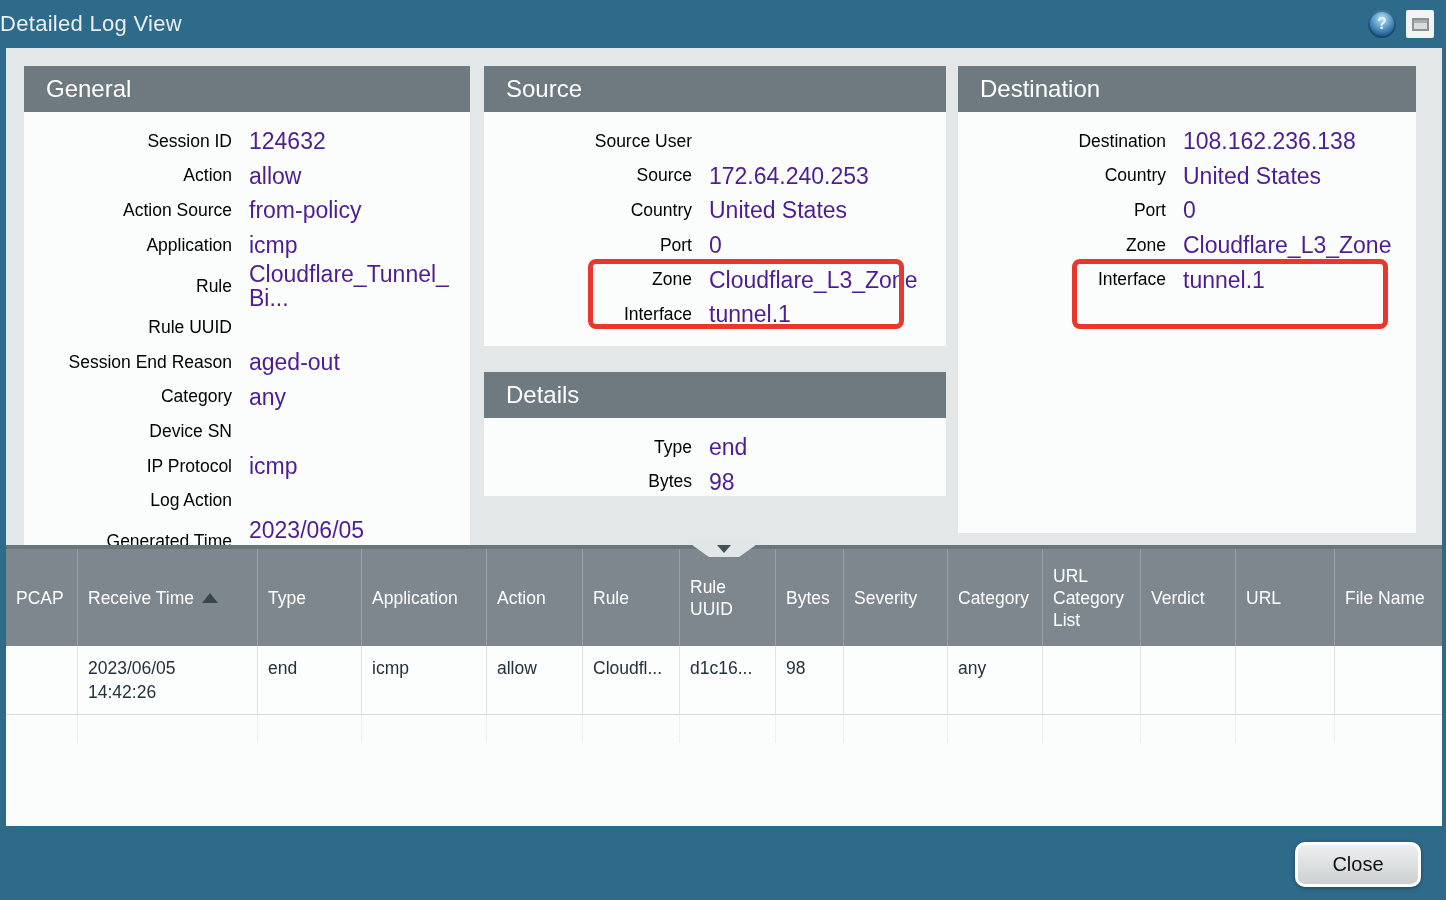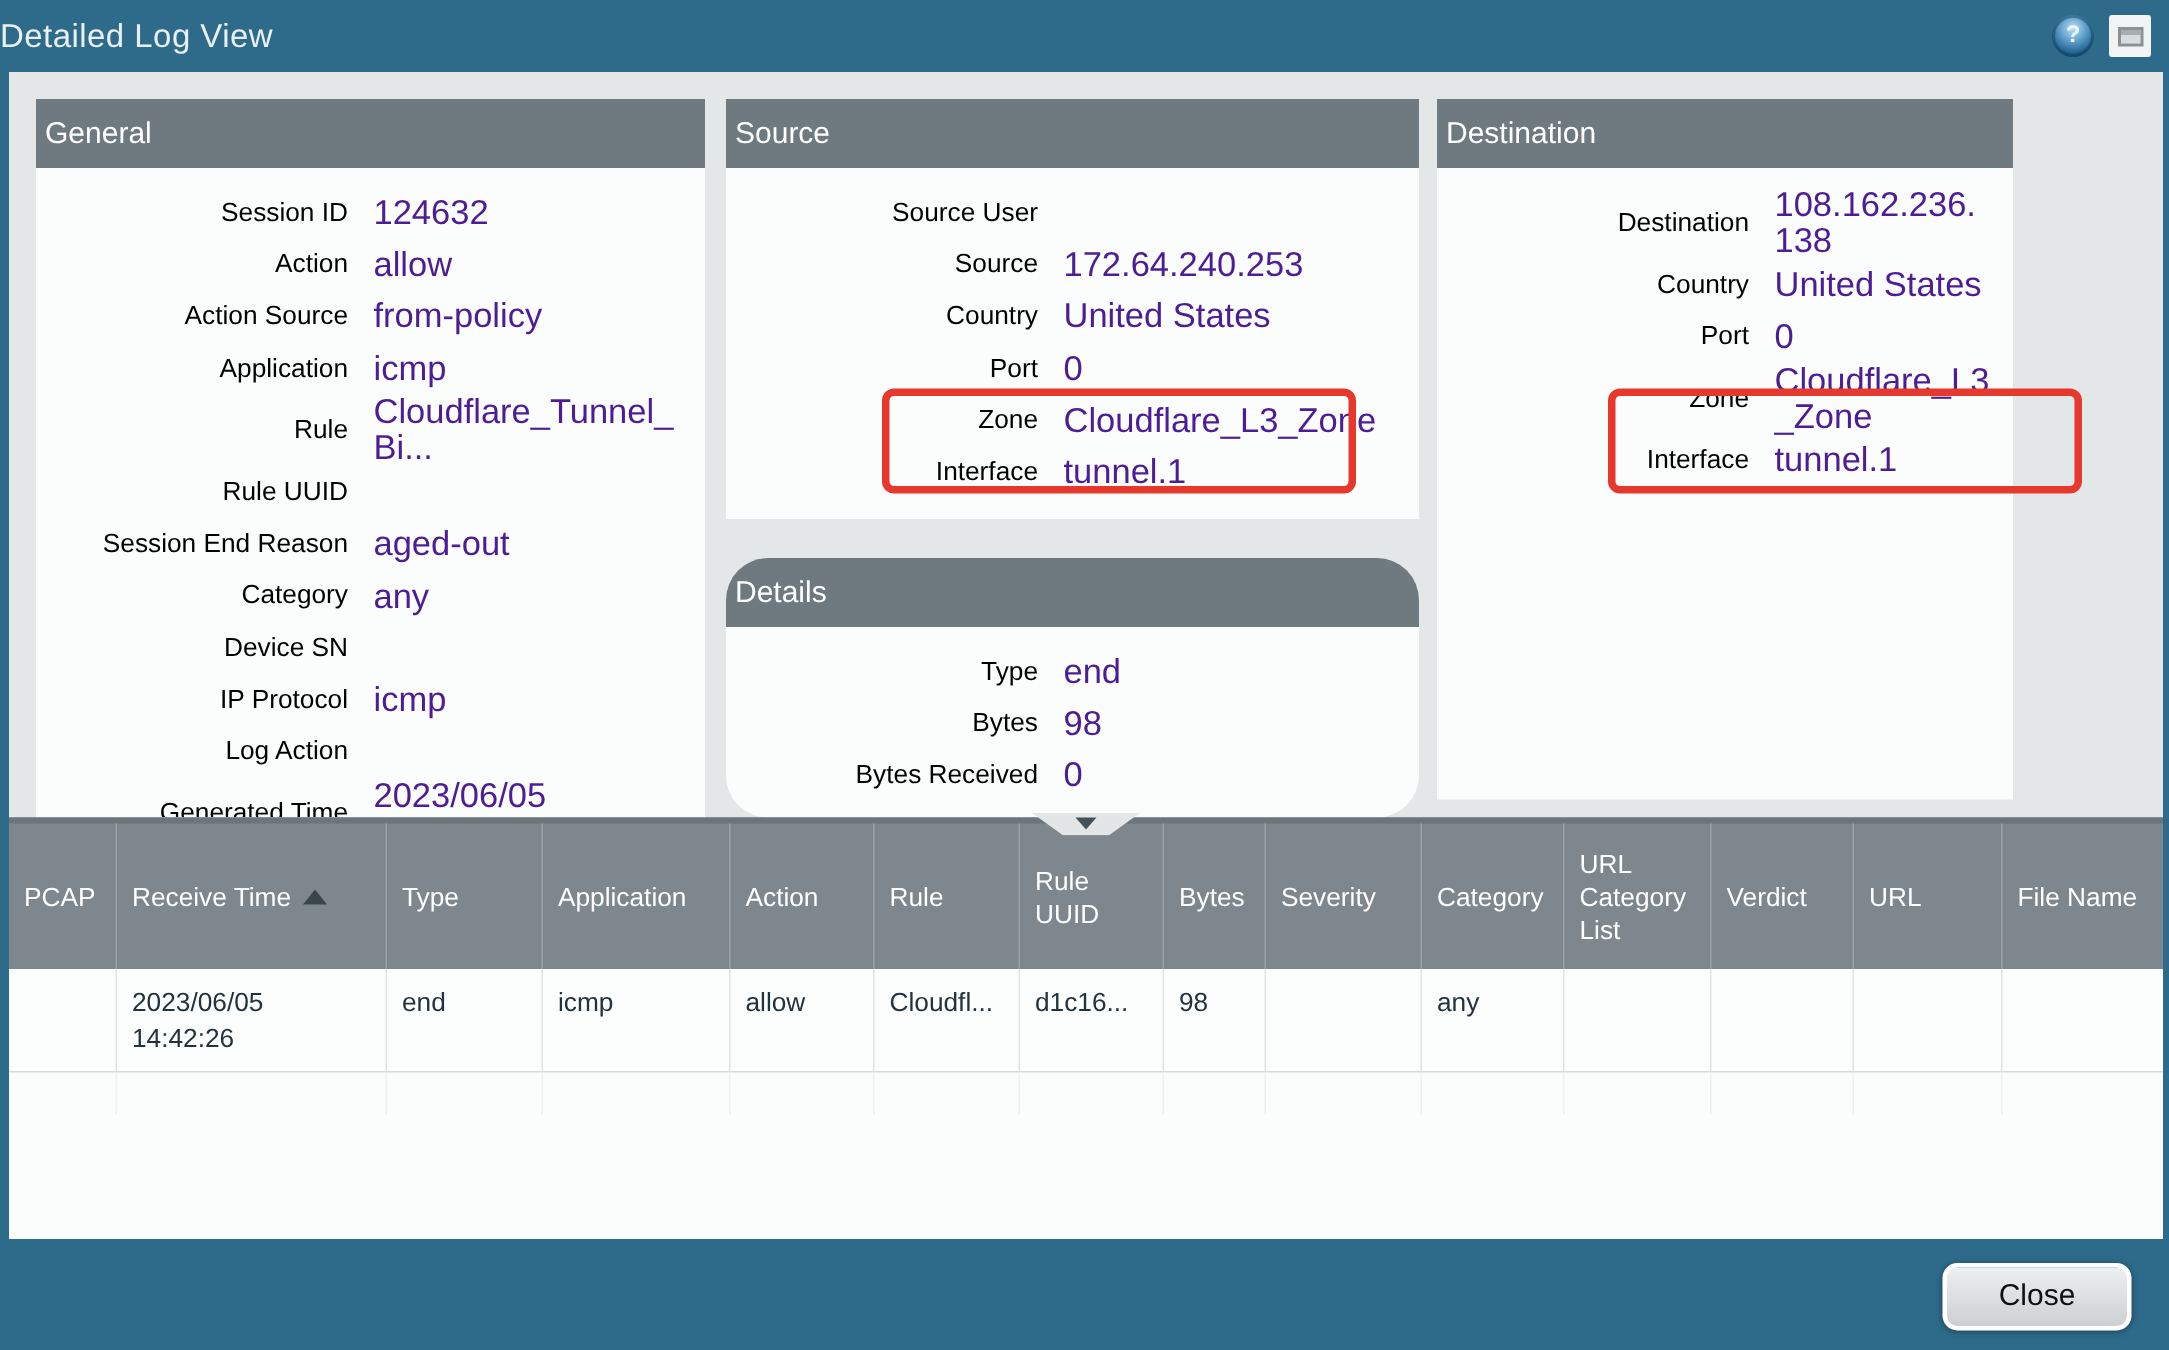--- a/index.html
+++ b/index.html
@@ -30,25 +30,25 @@
     background:linear-gradient(#a7adb0 0 3px, #d9dcdd 3px); }
 
   
   .content { position:absolute; top:48px; left:6px; right:4px; bottom:74px; display:flex; flex-direction:column; }
 
   .panels-area { position:relative; flex:0 0 497px; background:#e4e7e8; overflow:hidden; }
 
   .panel { position:absolute; background:#fbfcfc; overflow:hidden; }
   #panel-general     { left:18px;  top:18px;  width:446px; height:479px; }
   #panel-source      { left:478px; top:18px;  width:462px; height:280px; }
-  #panel-details     { left:478px; top:324px; width:462px; height:173px;border-radius:28px; }
-  #panel-destination { left:952px; top:18px;  width:384px; height:467px; }
-
-  .panel-header { height:46px; background:#6e7980; color:#fff; font-size:20px;
-    display:flex; align-items:center; padding-left:6px; font-weight:400; }
+  #panel-details     { left:478px; top:324px; width:462px; height:124px; }
+  #panel-destination { left:952px; top:18px;  width:458px; height:467px; }
+
+  .panel-header { height:46px; background:#6e7980; color:#fff; font-size:24px;
+    display:flex; align-items:center; padding-left:22px; font-weight:400; }
   .panel-body { padding-top:12px; }
   .field-row { display:flex; align-items:center; min-height:34.6px; padding:0 12px; }
   .field-label { flex:0 0 196px; text-align:right; color:#000000; font-size:17.5px; margin-right:17px; }
   .field-value { flex:1; min-width:0; color:#4c1d95; font-size:23px; line-height:24px; overflow-wrap:break-word; }
 
   .red-box { position:absolute; border:5px solid #e6382d; border-radius:8px; z-index:3; pointer-events:none; }
   #red-box-source      { left:582px;  top:211px; width:316px; height:70px; }
   #red-box-destination { left:1066px; top:211px; width:316px; height:70px; }
 
   

